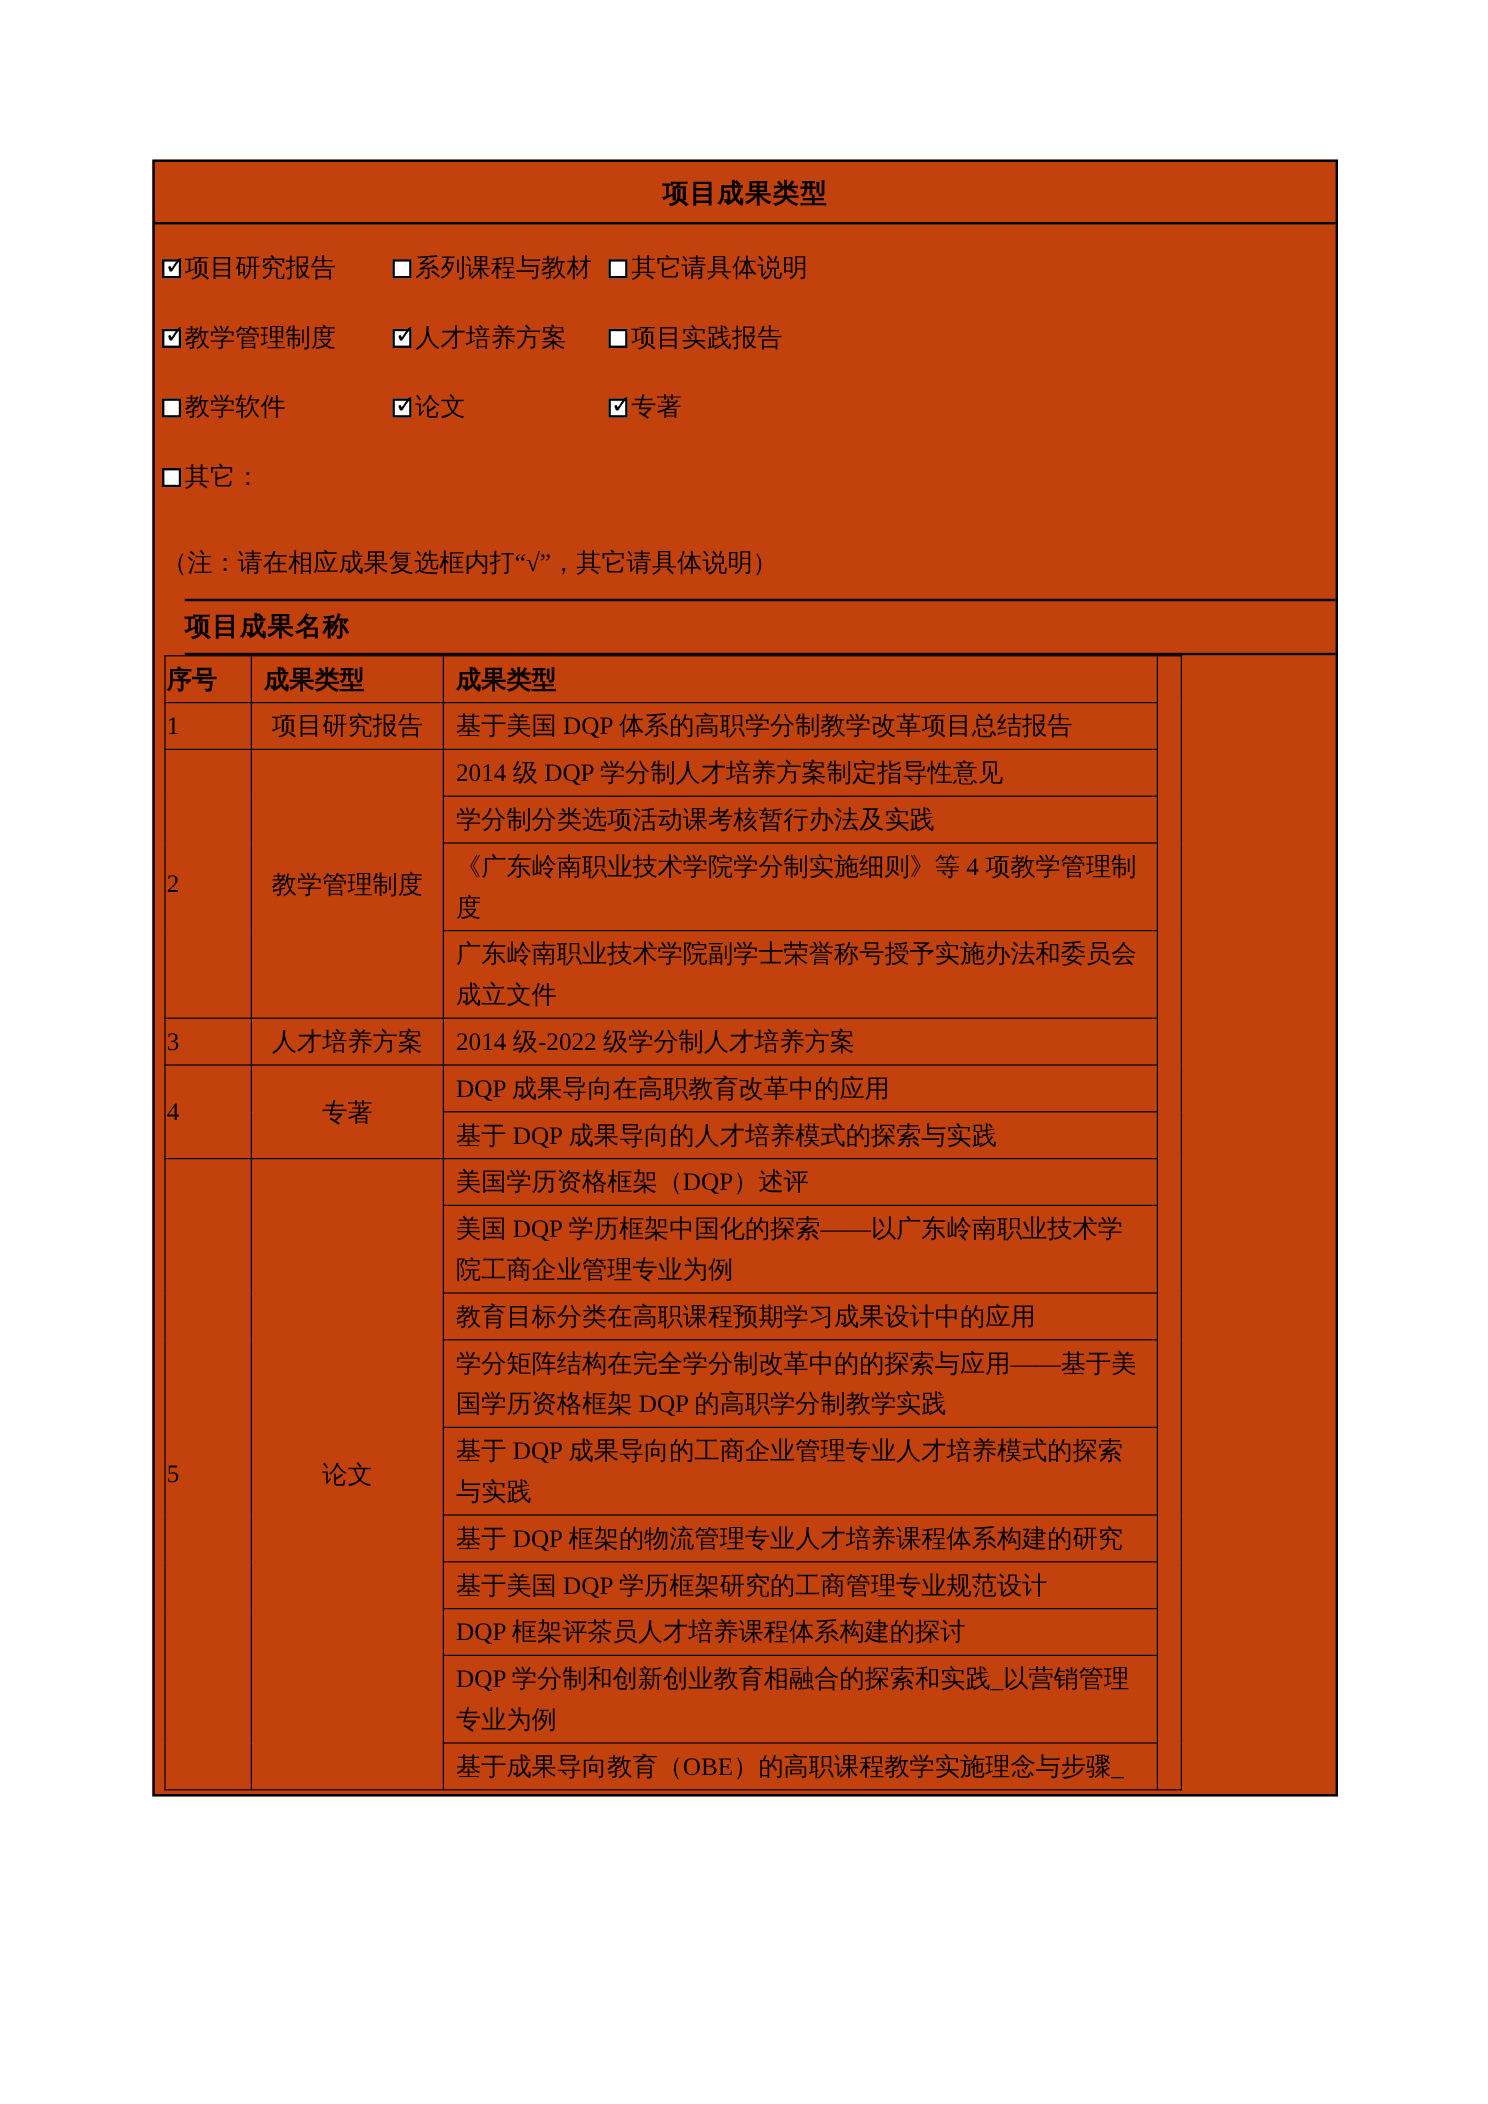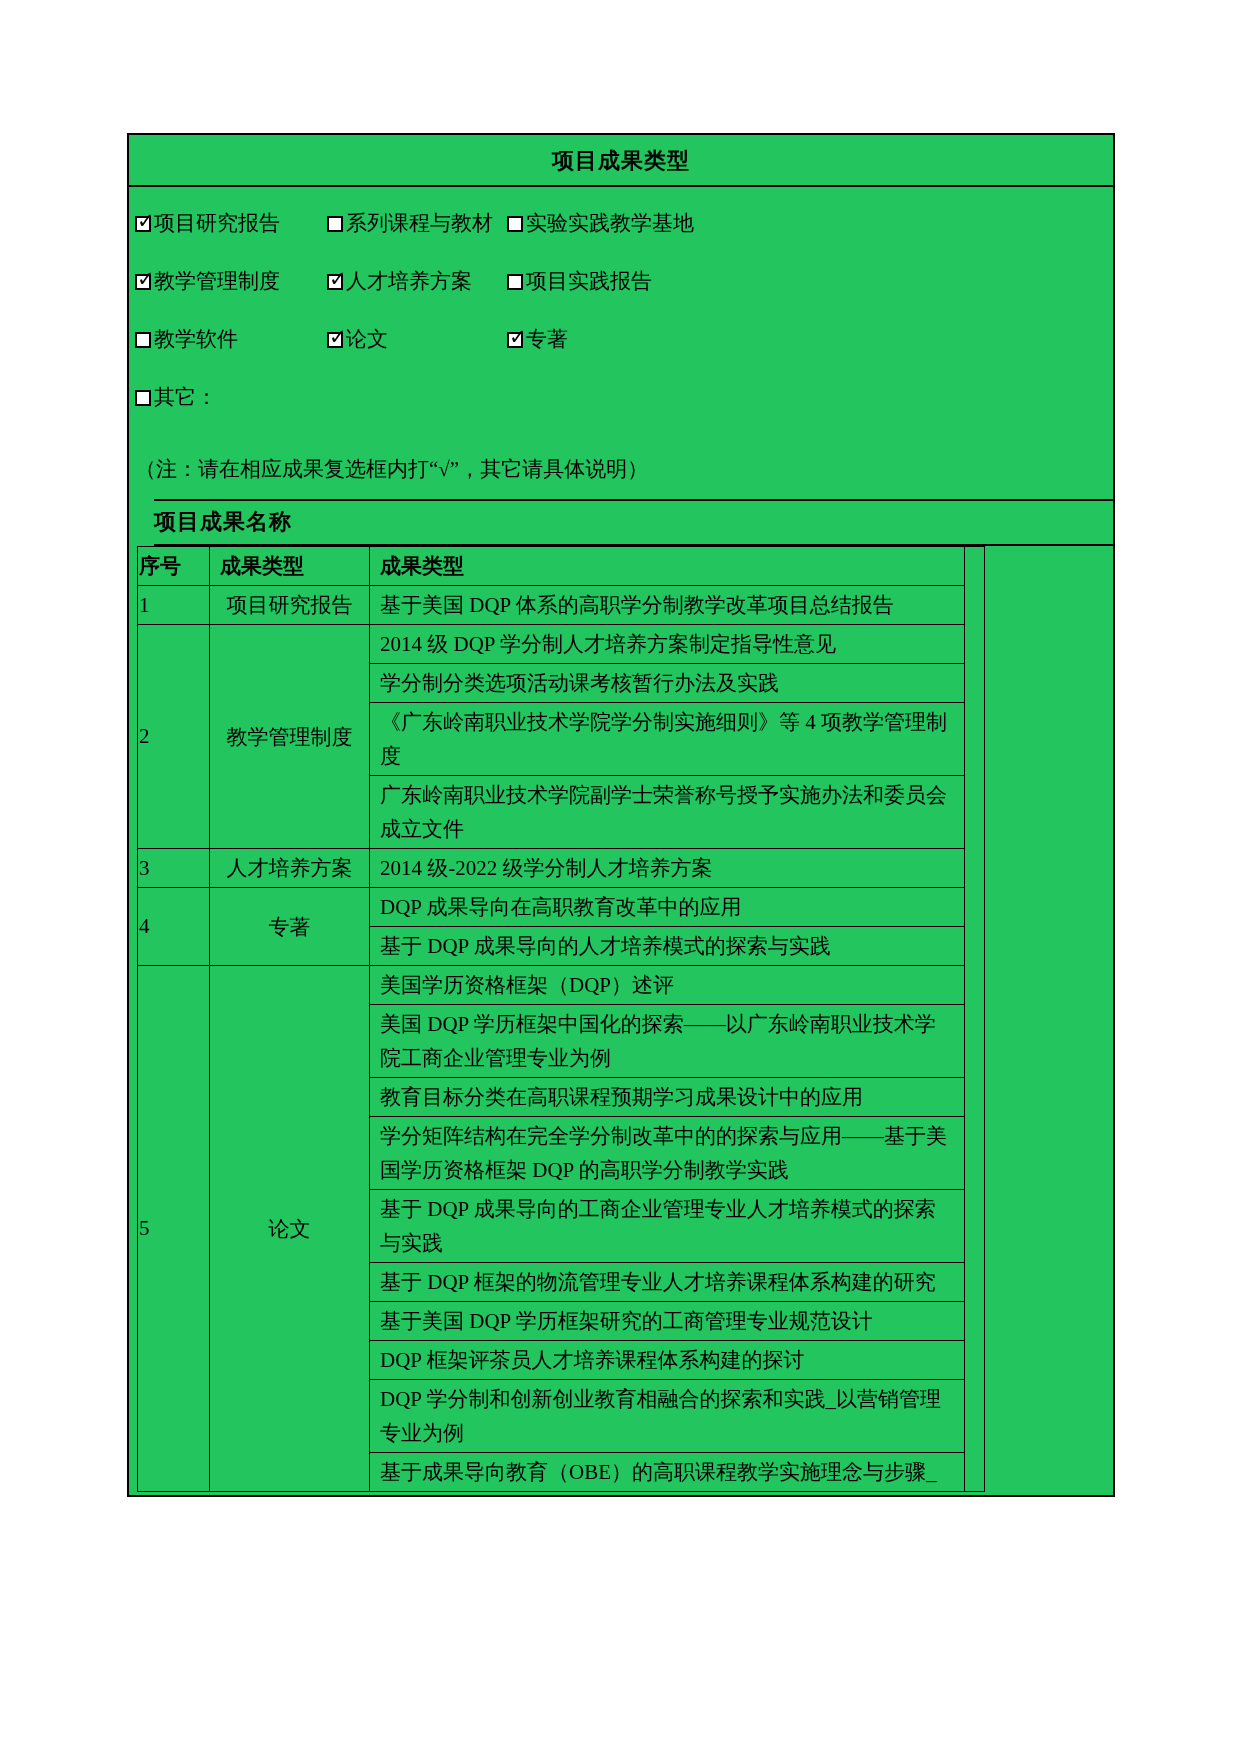--- a/index.html
+++ b/index.html
@@ -9,21 +9,21 @@
     background: #ffffff;
     color: #000;
     font-family: "Liberation Serif", "DejaVu Serif", serif;
     position: relative;
   }
   .doc { position: relative; width: 1240px; height: 1753px; background:#fff; overflow:hidden; }
 
   .outer-box {
     position: absolute; left: 127px; top: 133px; width: 988px;
     border: 2px solid #000;
-    background: #22c55e;
+    background: #c2410c;
   }
 
   .sec-title {
     text-align: center; font-weight: bold; font-size: 22px;
     line-height: 28px; padding: 12px 0 10px;
     border-bottom: 2px solid #000;
     letter-spacing: 1px;
   }
 
   .cb-section { padding: 22px 8px 10px 6px; font-size: 21px; }
@@ -83,21 +83,21 @@
     <div class="cb-section">
 
       <div class="cb-row">
         <div class="cb-item cb-col-1">
           <span class="cb-box"><span class="cb-mark">✓</span></span><span>项目研究报告</span>
         </div>
         <div class="cb-item cb-col-2">
           <span class="cb-box"><span class="cb-mark"></span></span><span>系列课程与教材</span>
         </div>
         <div class="cb-item cb-col-3">
-          <span class="cb-box"><span class="cb-mark"></span></span><span>实验实践教学基地</span>
+          <span class="cb-box"><span class="cb-mark"></span></span><span>其它请具体说明</span>
         </div>
       </div>
 
       <div class="cb-row">
         <div class="cb-item cb-col-1">
           <span class="cb-box"><span class="cb-mark">✓</span></span><span>教学管理制度</span>
         </div>
         <div class="cb-item cb-col-2">
           <span class="cb-box"><span class="cb-mark">✓</span></span><span>人才培养方案</span>
         </div>

